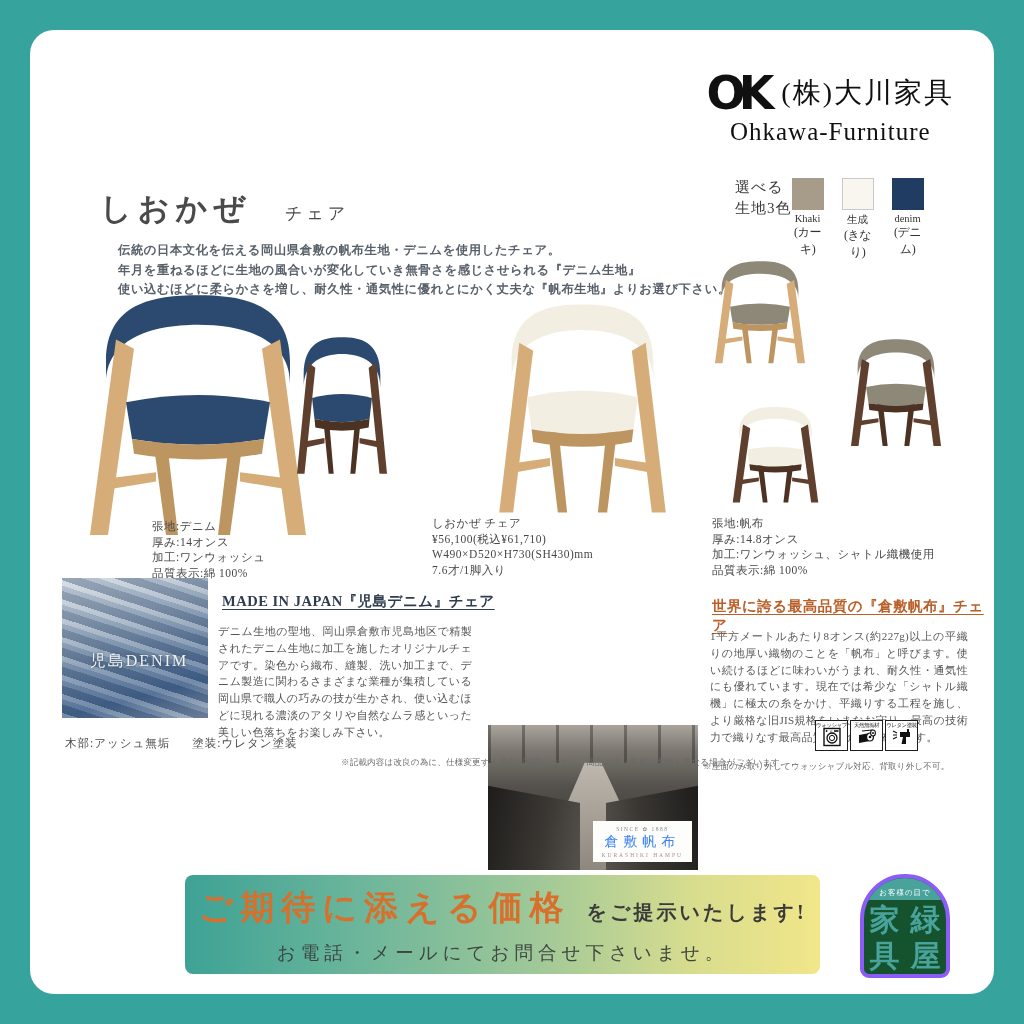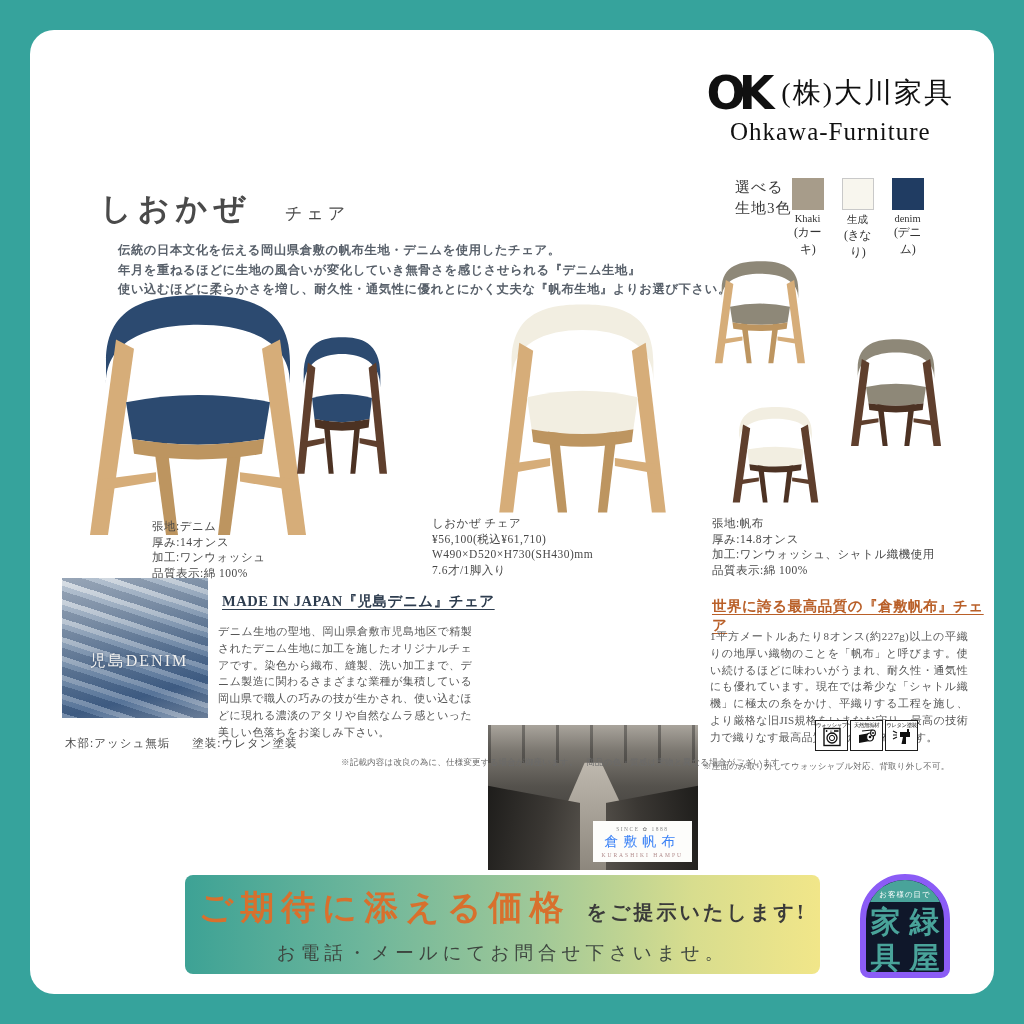--- a/index.html
+++ b/index.html
@@ -79,22 +79,22 @@
   
   .banner { left:185px; top:875px; width:635px; height:99px; border-radius:8px;
     background:linear-gradient(90deg,#3da295 0%,#6db69b 28%,#9fc898 55%,#d8dd8e 80%,#f1e689 100%);
     display:flex; flex-direction:column; align-items:center; justify-content:center; }
   .banner-line1 { display:flex; align-items:baseline; }
   .banner-hl { font-size:34px; font-weight:bold; color:#d8702d; letter-spacing:7px; }
   .banner-rest { font-size:20px; font-weight:bold; color:#3a3a3a; letter-spacing:3px; margin-left:16px; }
   .banner-line2 { font-size:18.5px; color:#3d453f; letter-spacing:5px; margin-top:9px; }
 
   
-  .store-logo { left:860px; top:874px; width:90px; height:104px; border:6px solid #8b5cf6;
-    border-radius:45px 45px 9px 9px; background:#0f172a; overflow:hidden; }
+  .store-logo { left:860px; top:874px; width:90px; height:104px; border:4px solid #8b5cf6;
+    border-radius:45px 45px 9px 9px; background:#14532d; overflow:hidden; }
   .store-top { background:#49a39a; color:#fff; font-size:7.5px; text-align:center; height:22px; line-height:30px; letter-spacing:1px; border-radius:42px 42px 0 0; }
   .store-grid { display:grid; grid-template-columns:1fr 1fr; margin-top:2px; }
   .store-grid div { font-size:30px; font-weight:bold; color:#49a39a; text-align:center; line-height:36px; }
 </style>
 </head>
 <body>
 
 <svg width="0" height="0" style="position:absolute">
   <symbol id="chair" viewBox="0 0 120 140" preserveAspectRatio="none">
     <polygon points="36,70 43,70 50,134 44,134" fill="var(--wood2)"></polygon>

